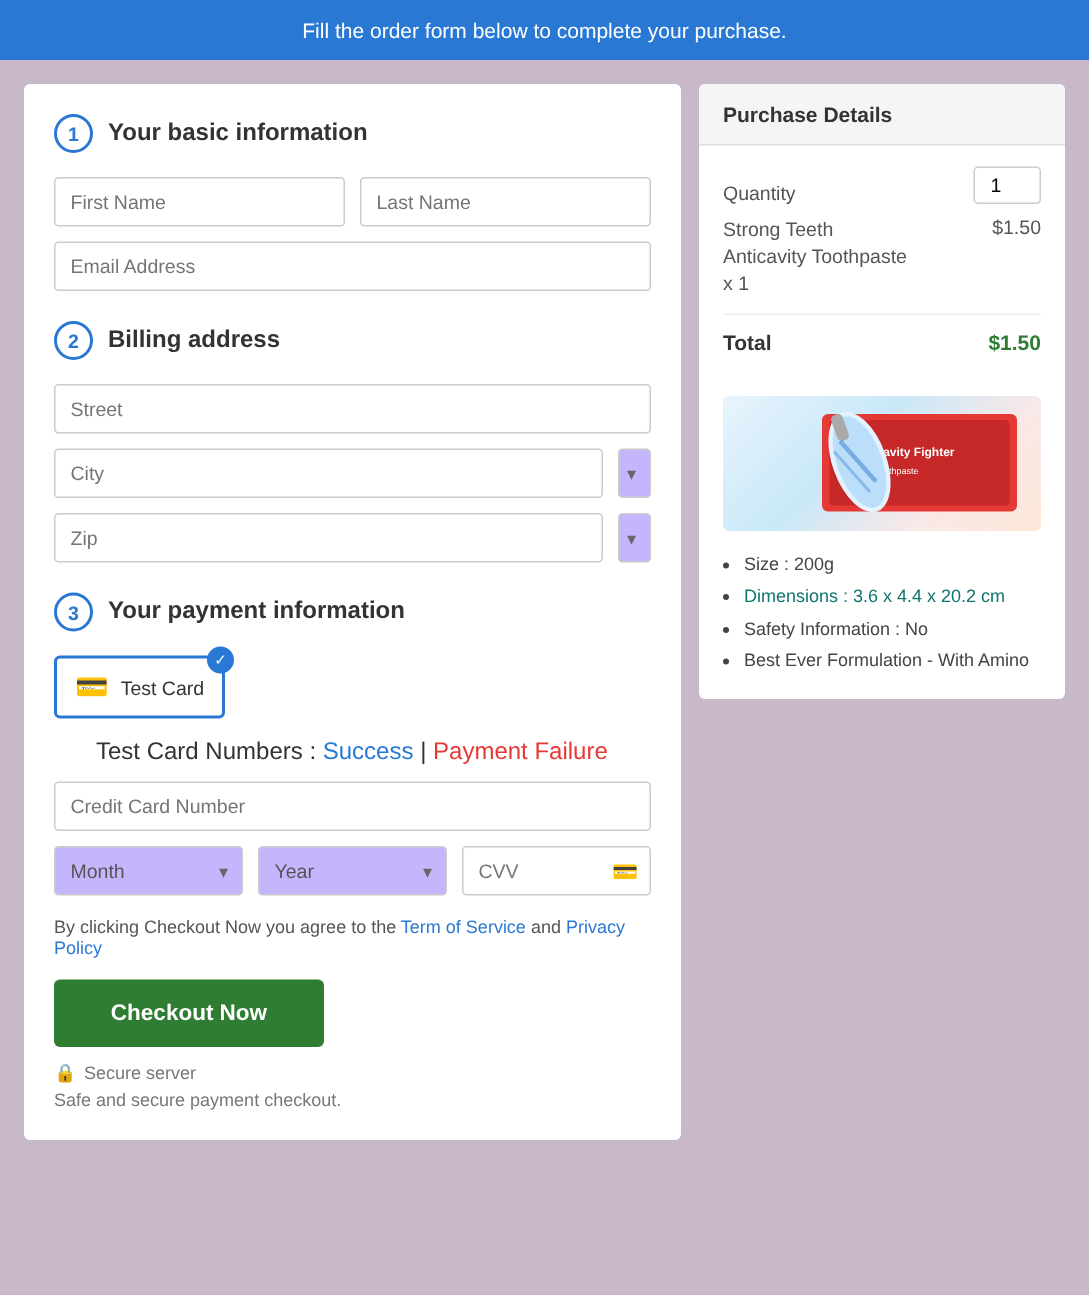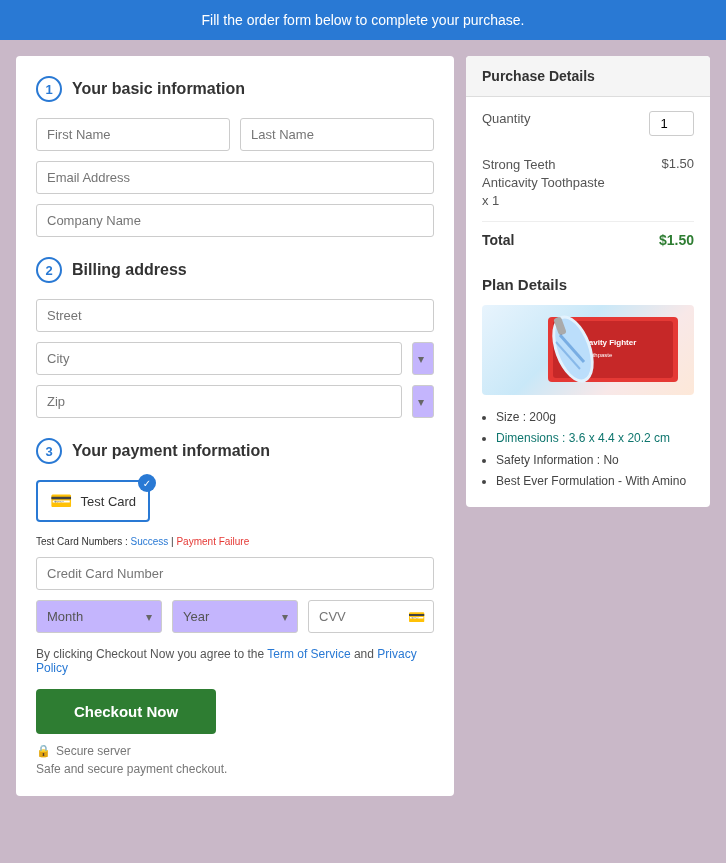--- a/index.html
+++ b/index.html
@@ -146,23 +146,24 @@
       border-radius: 50%;
       width: 18px;
       height: 18px;
       display: flex;
       align-items: center;
       justify-content: center;
       color: white;
       font-size: 10px;
     }
     .test-card-info {
-      font-size: 10px;
+      font-size: 16px;
       color: #333;
       margin-bottom: 10px;
+      margin-left: 28px;
     }
     .test-card-info a {
       color: #2979d4;
       text-decoration: none;
     }
     .test-card-info .fail {
       color: #e53935;
     }
     .cvv-row {
       display: flex;
@@ -230,22 +231,22 @@
     }
     .product-title {
       font-size: 15px;
       font-weight: bold;
       color: #333;
       margin-bottom: 12px;
     }
     .qty-row {
       display: flex;
       justify-content: space-between;
-      align-items: flex-start;
-      margin-bottom: 20px;
+      align-items: flex-end;
+      margin-bottom: 8px;
       font-size: 13px;
       color: #555;
     }
     .qty-input {
       width: 45px;
       padding: 4px 6px;
       border: 1px solid #ccc;
       border-radius: 3px;
       font-size: 13px;
       text-align: center;
@@ -326,23 +327,20 @@
 
       <div class="form-row">
         <input class="form-input" type="text" placeholder="First Name" style="">
         <input class="form-input" type="text" placeholder="Last Name" style="">
       </div>
 
       <div class="form-group">
         <input class="form-input" type="email" placeholder="Email Address" style="">
       </div>
 
-      <div class="form-group">
-        <input class="form-input" type="text" placeholder="Company Name" style="">
-      </div>
 
       <div class="billing-section">
         <div class="section-header">
           <div class="step-circle">
             <span>2</span>
           </div>
           <span class="section-title">Billing address</span>
         </div>
 
         <div class="form-group">
@@ -450,21 +448,20 @@
           <span>$1.50</span>
         </div>
 
         <div class="total-row">
           <span>Total</span>
           <span class="total-price">$1.50</span>
         </div>
       </div>
 
       <div class="plan-details-section">
-        <div class="plan-title">Plan Details</div>
 
         <div class="product-image-placeholder">
           <svg width="200" height="85" viewBox="0 0 200 85">
 
             <rect x="60" y="10" width="130" height="65" rx="4" fill="#e53935"></rect>
             <rect x="65" y="14" width="120" height="57" rx="3" fill="#c62828"></rect>
             <text x="95" y="38" font-size="8" fill="white" font-weight="bold">Cavity Fighter</text>
             <text x="95" y="50" font-size="6" fill="white">Toothpaste</text>
 
             <ellipse cx="85" cy="42" rx="18" ry="35" fill="#e3f2fd" transform="rotate(-20 85 42)"></ellipse>

